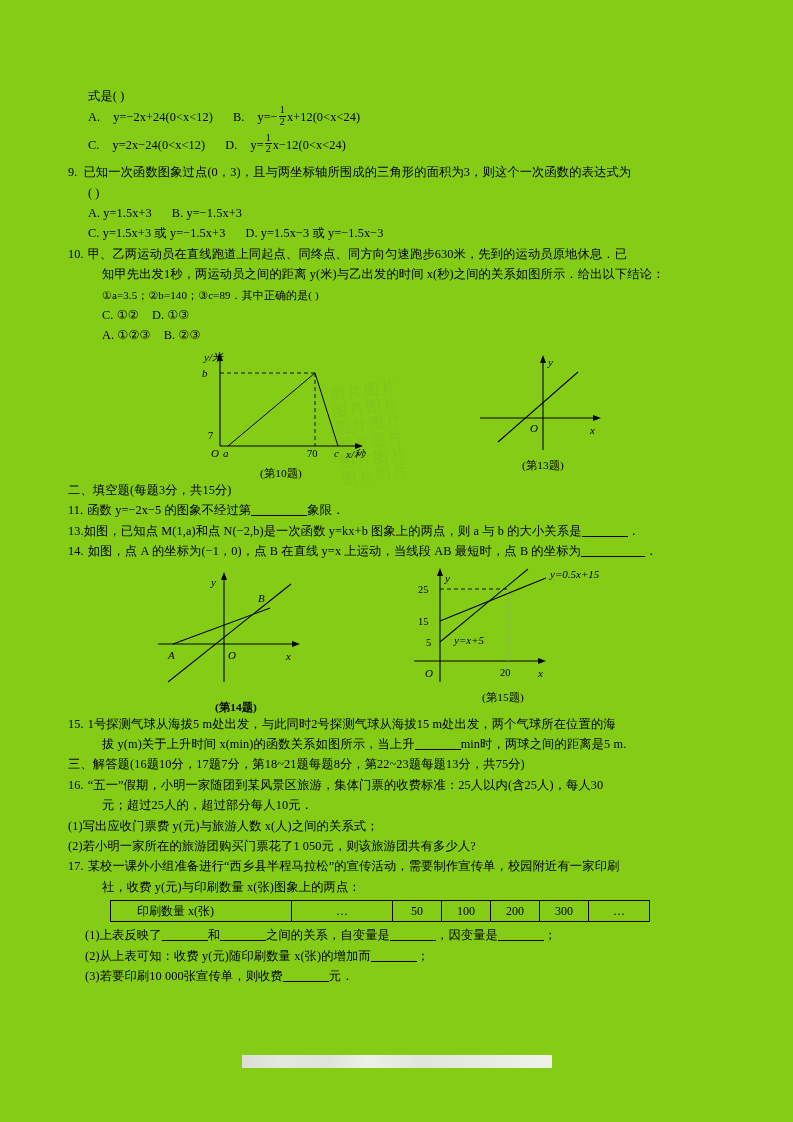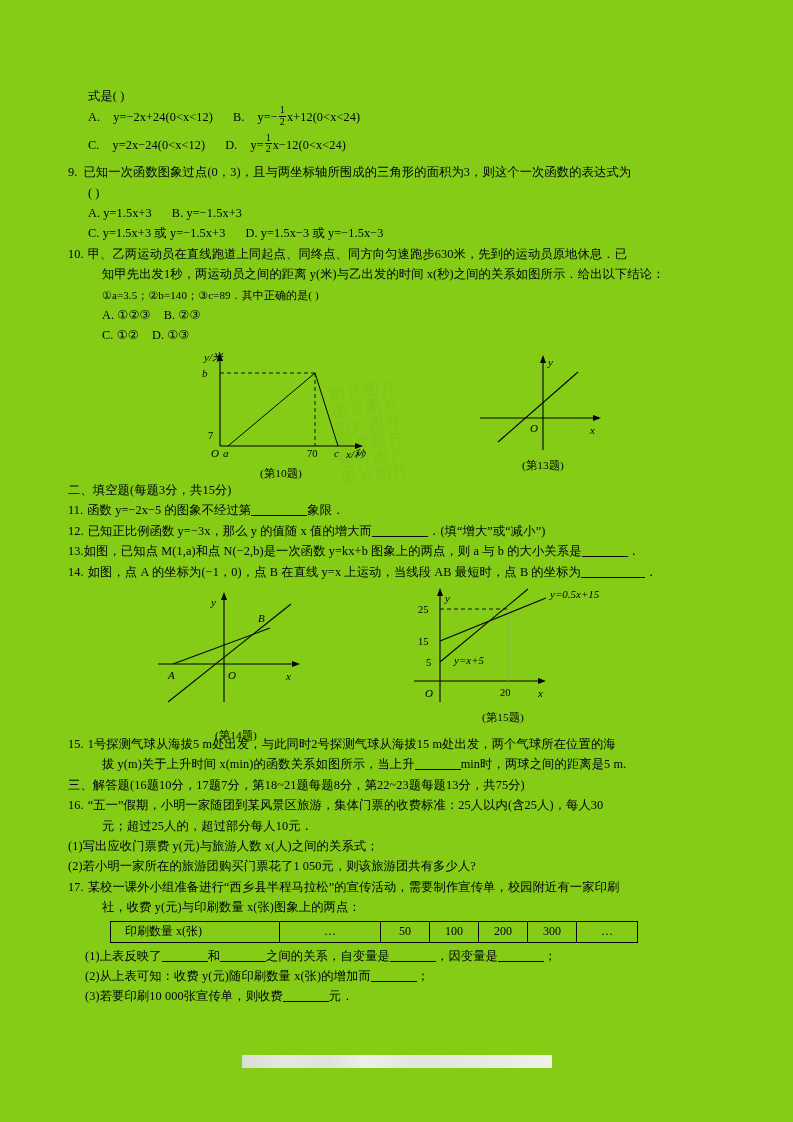--- a/index.html
+++ b/index.html
@@ -105,21 +105,21 @@
   table.t17 td {
     border: 1px solid #000;
     height: 20px;
     text-align: center;
     padding: 0 4px;
     white-space: nowrap;
   }
   table.t17 td.lbl {
     text-align: left;
     width: 150px;
-    padding-left: 14px;
+    padding-left: 26px;
   }
   table.t17 td.dots { width: 92px; }
   table.t17 td.val { width: 40px; }
   table.t17 td.dots2 { width: 52px; }
 
   
   .wm-bar {
     position: absolute;
     left: 242px;
     top: 1055px;
@@ -162,22 +162,22 @@
     </div>
 
     <div class="ln" style="margin-top:7px"><span>9.</span><span style="display:inline-block;width:6px"></span><span>已知一次函数图象过点(0，3)，且与两坐标轴所围成的三角形的面积为3，则这个一次函数的表达式为</span></div>
     <div class="ln ind1"><span>(        )</span></div>
     <div class="ln ind1"><span class="mi">A.  y=1.5x+3</span><span class="gapB"></span><span class="mi">B.  y=−1.5x+3</span></div>
     <div class="ln ind1"><span class="mi">C.  y=1.5x+3 或 y=−1.5x+3</span><span class="gapB"></span><span class="mi">D.  y=1.5x−3 或 y=−1.5x−3</span></div>
 
     <div class="ln"><span>10.</span><span style="display:inline-block;width:4px"></span><span>甲、乙两运动员在直线跑道上同起点、同终点、同方向匀速跑步630米，先到的运动员原地休息．已</span></div>
     <div class="ln ind2"><span>知甲先出发1秒，两运动员之间的距离 y(米)与乙出发的时间 x(秒)之间的关系如图所示．给出以下结论：</span></div>
     <div class="ln ind2"><span class="circ">①a=3.5；</span><span class="circ">②b=140；</span><span class="circ">③c=89．其中正确的是(        )</span></div>
+    <div class="ln ind2"><span>C.  ①②</span><span class="gapA"></span><span>D.  ①③</span></div>
     <div class="ln ind2"><span>A.  ①②③</span><span class="gapA"></span><span>B.  ②③</span></div>
-    <div class="ln ind2"><span>C.  ①②</span><span class="gapA"></span><span>D.  ①③</span></div>
 
     <div class="figrow" style="height:128px; margin-top:4px;">
 
       <div class="figbox" style="left:118px; top:0;">
         <svg width="190" height="108" viewBox="0 0 190 108">
 
           <line x1="34" y1="96" x2="34" y2="8" stroke="#000" stroke-width="1.1"></line>
           <polygon points="34,3 31,11 37,11" fill="#000"></polygon>
 
           <line x1="34" y1="96" x2="172" y2="96" stroke="#000" stroke-width="1.1"></line>
@@ -216,21 +216,20 @@
         </svg>
         <div class="cap" style="width:150px; ">(第13题)</div>
       </div>
 
     </div>
 
     <div class="ln" style="margin-top:2px">二、填空题(每题3分，共15分)</div>
 
     <div class="ln"><span>11.</span><span style="display:inline-block;width:4px"></span><span>函数 y=−2x−5 的图象不经过第</span><span class="blank b-lg"></span><span>象限．</span></div>
 
-    <div class="ln"><span>12.</span><span style="display:inline-block;width:4px"></span><span>已知正比例函数 y=−3x，那么 y 的值随 x 值的增大而</span><span class="blank b-lg"></span><span>．(填“增大”或“减小”)</span></div>
 
     <div class="ln"><span>13.</span><span>如图，已知点 M(1,a)和点 N(−2,b)是一次函数 y=kx+b 图象上的两点，则 a 与 b 的大小关系是</span><span class="blank b-md"></span><span>．</span></div>
 
     <div class="ln"><span>14.</span><span style="display:inline-block;width:4px"></span><span>如图，点 A 的坐标为(−1，0)，点 B 在直线 y=x 上运动，当线段 AB 最短时，点 B 的坐标为</span><span class="blank b-xl"></span><span>．</span></div>
 
     <div class="figrow" style="height:150px; margin-top:2px;">
 
       <div class="figbox" style="left:78px; top:0;">
         <svg width="180" height="124" viewBox="0 0 180 124">
 
@@ -241,21 +240,21 @@
 
           <line x1="22" y1="118" x2="145" y2="20" stroke="#000" stroke-width="1.05"></line>
 
           <line x1="27" y1="80" x2="124" y2="44" stroke="#000" stroke-width="1.05"></line>
           <text class="axlbl" x="65" y="22">y</text>
           <text class="axlbl" x="140" y="96">x</text>
           <text class="axlbl" x="82" y="95">O</text>
           <text class="axlbl" x="22" y="95">A</text>
           <text class="axlbl" x="112" y="38">B</text>
         </svg>
-        <div class="cap" style="width:180px; margin-top:20px;">(第14题)</div>
+        <div class="cap" style="width:180px; margin-top:12px;font-weight:bold;">(第14题)</div>
       </div>
 
       <div class="figbox" style="left:330px; top:0;">
         <svg width="260" height="124" viewBox="0 0 260 124">
 
           <line x1="42" y1="118" x2="42" y2="10" stroke="#000" stroke-width="1.1"></line>
           <polygon points="42,4 39,12 45,12" fill="#000"></polygon>
           <line x1="16" y1="97" x2="142" y2="97" stroke="#000" stroke-width="1.1"></line>
           <polygon points="148,97 140,94 140,100" fill="#000"></polygon>
 

